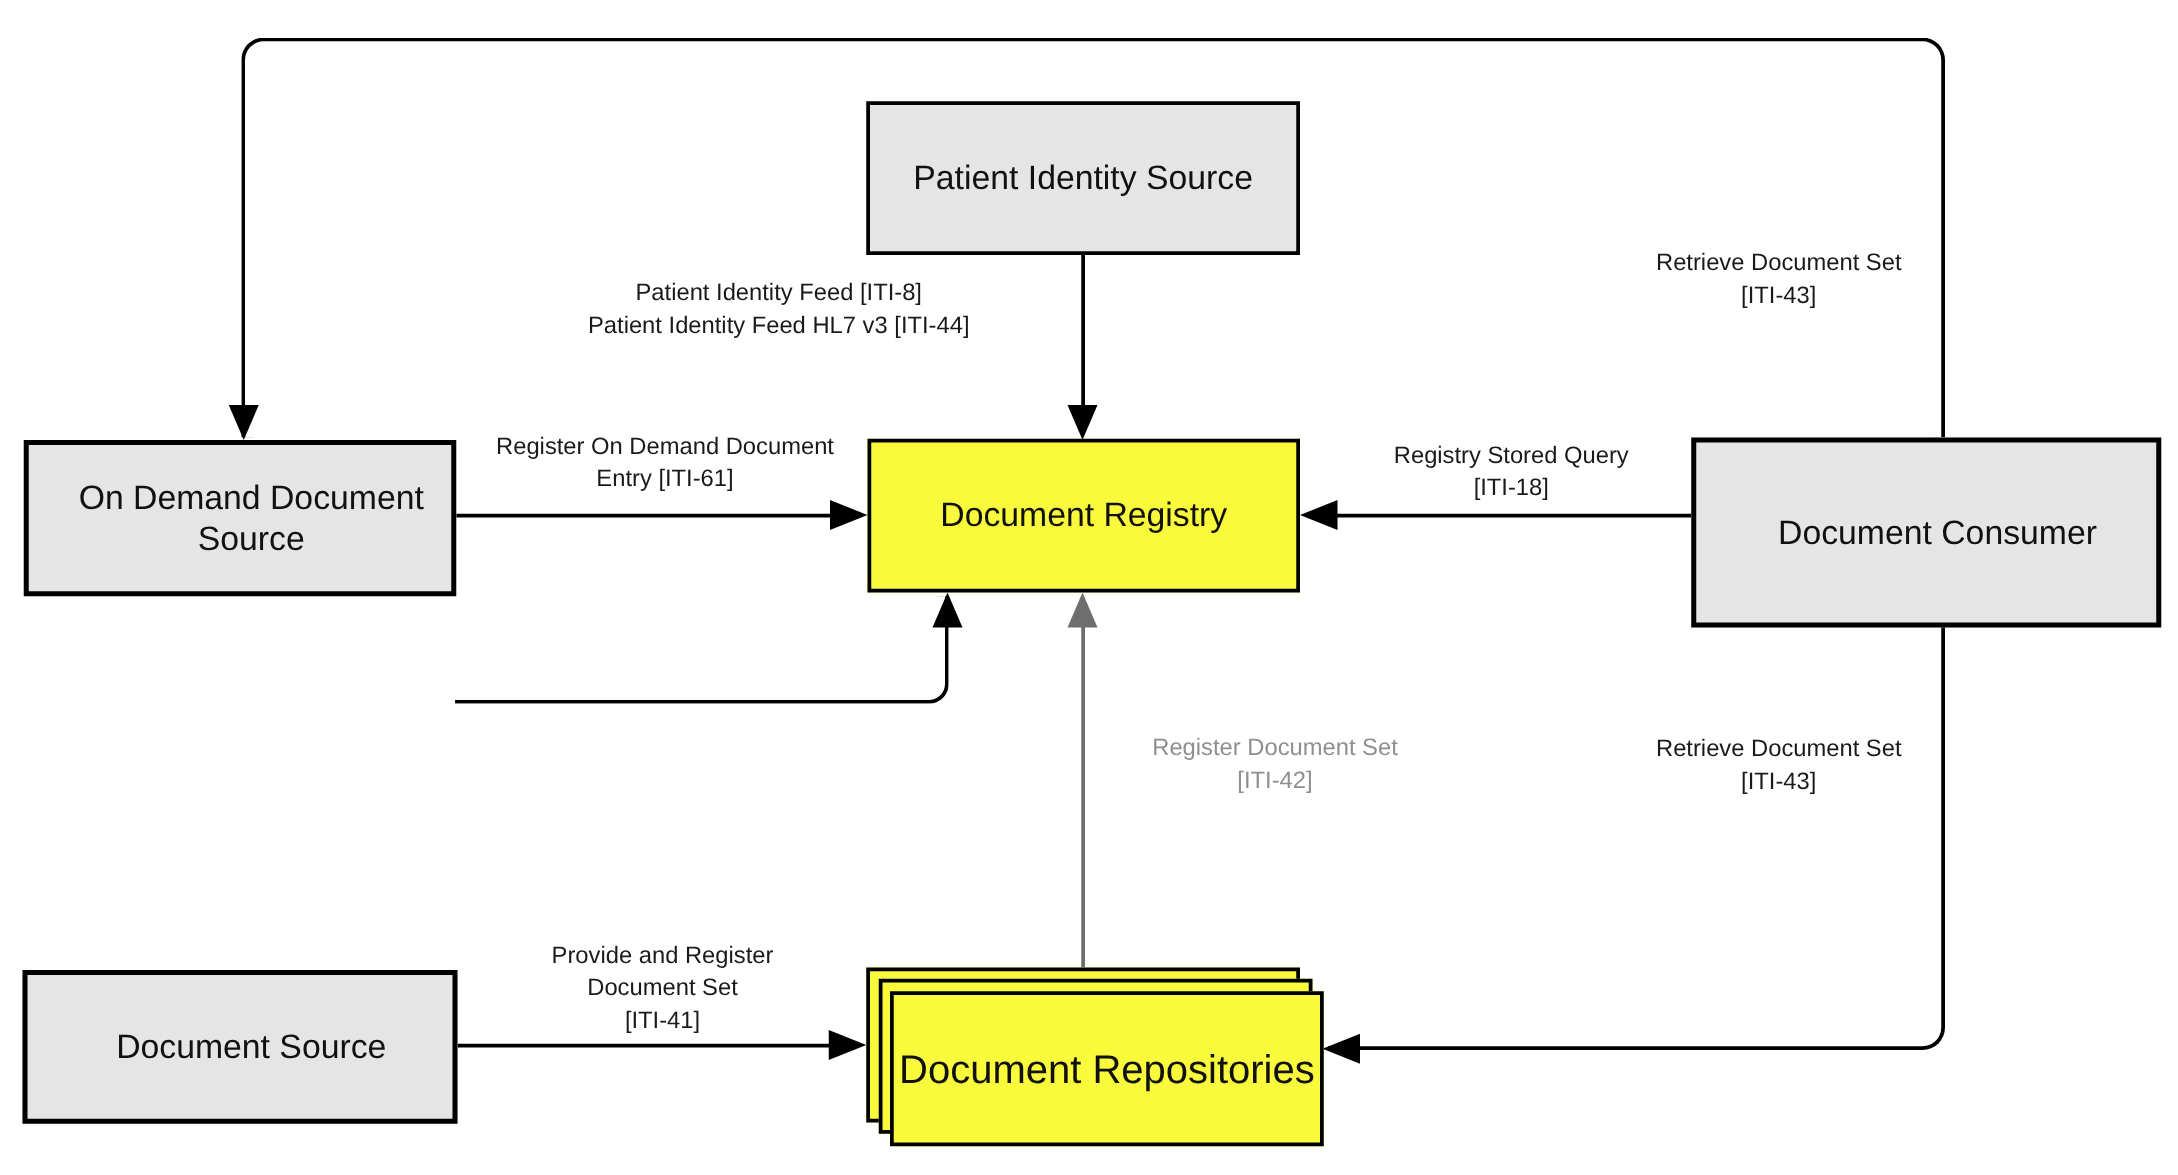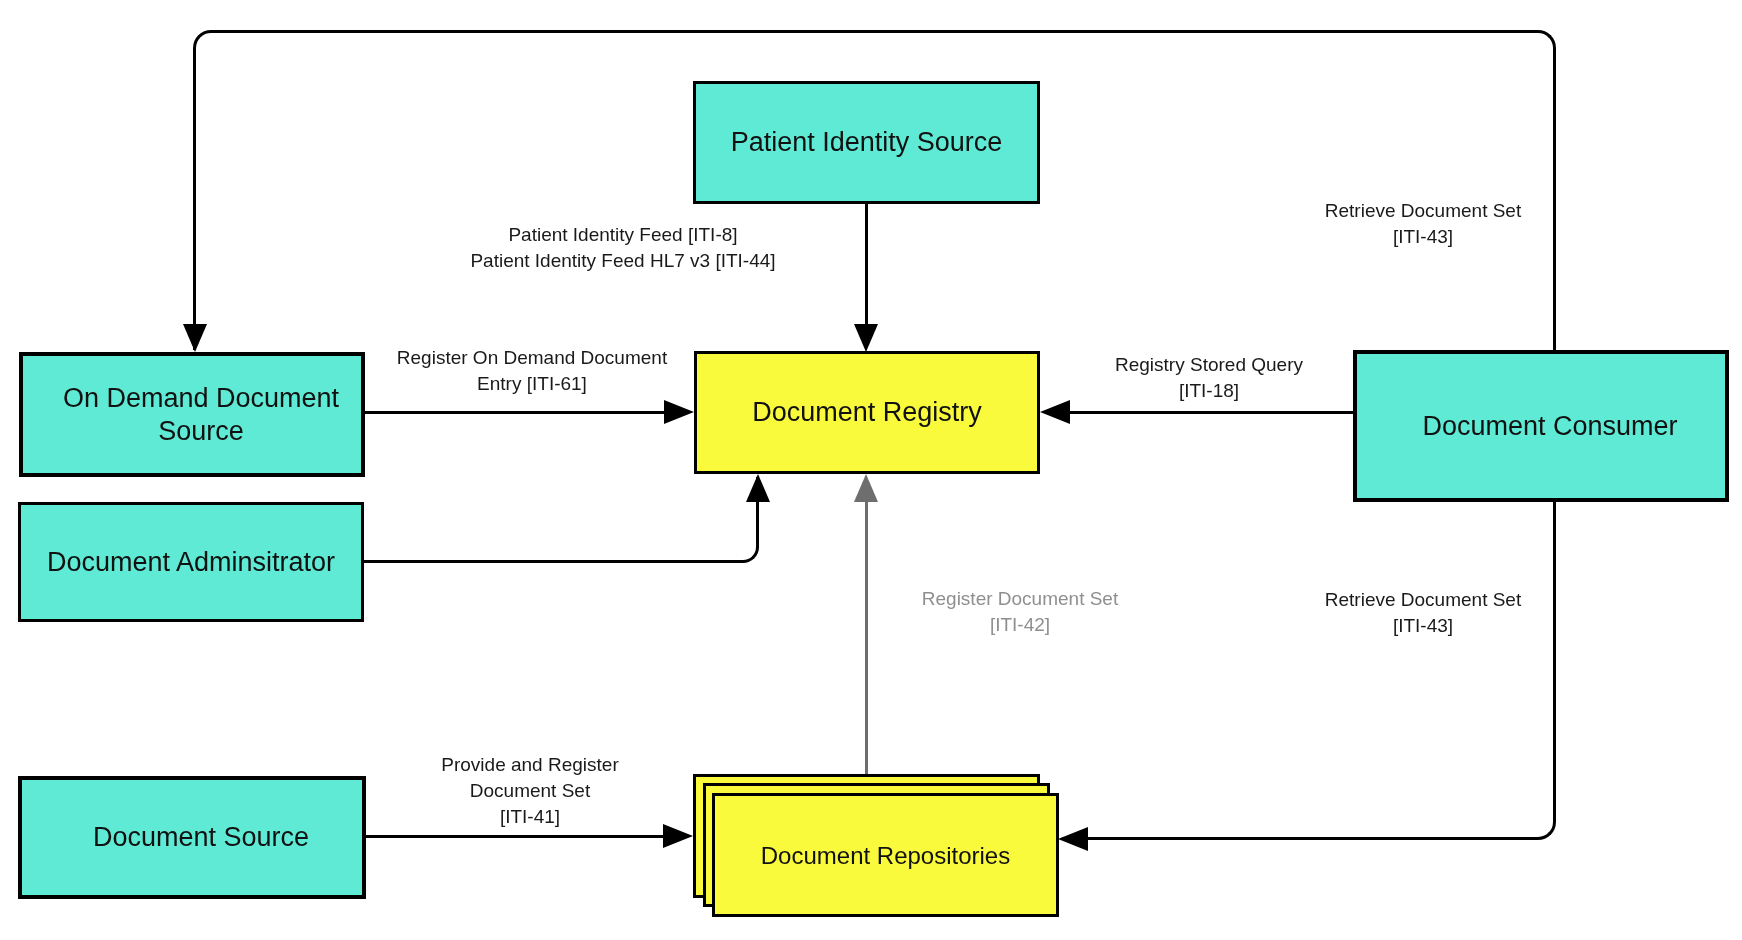--- a/index.html
+++ b/index.html
@@ -6,21 +6,21 @@
   #canvas{
     position:relative;
     width:1742px;height:940px;
     background:#ffffff;
     font-family:"Liberation Sans", sans-serif;
     color:#111;
     overflow:hidden;
   }
   .node{
     position:absolute;
-    background:#5eead4;
+    background:#e5e5e5;
     border:3px solid #000;
     display:flex;align-items:center;justify-content:center;
     text-align:center;
     font-size:27px;
     line-height:33px;
     color:#111;
     box-sizing:border-box;
   }
   .node.thick{border-width:4px;padding-left:18px;}
   .node.yellow{background:#fafa3c;}
@@ -89,39 +89,36 @@
     <span>Patient Identity Source</span>
   </div>
 
   <div class="node thick" style="left:19px;top:352px;width:346px;height:125px;">
     <span>
       <span>On Demand Document</span><br>
       <span>Source</span>
     </span>
   </div>
 
-  <div class="node" style="left:18px;top:502px;width:346px;height:120px;">
-    <span>Document Adminsitrator</span>
-  </div>
 
   <div class="node thick" style="left:18px;top:776px;width:348px;height:123px;">
     <span>Document Source</span>
   </div>
 
   <div class="node yellow" style="left:694px;top:351px;width:346px;height:123px;">
     <span>Document Registry</span>
   </div>
 
   <div class="node thick" style="left:1353px;top:350px;width:376px;height:152px;">
     <span>Document Consumer</span>
   </div>
 
   <div class="stacklayer" style="left:693px;top:774px;width:347px;height:124px;"></div>
   <div class="stacklayer" style="left:703px;top:783px;width:347px;height:124px;"></div>
-  <div class="node yellow" style="left:712px;top:793px;width:347px;height:124px;font-size:24px;">
+  <div class="node yellow" style="left:712px;top:793px;width:347px;height:124px;font-size:32px;">
     <span>Document Repositories</span>
   </div>
 
   <div class="edge-label" style="left:623px;top:222px;">
     <span>Patient Identity Feed [ITI-8]</span><br>
     <span>Patient Identity Feed HL7 v3 [ITI-44]</span>
   </div>
 
   <div class="edge-label" style="left:532px;top:345px;">
     <span>Register On Demand Document</span><br>

